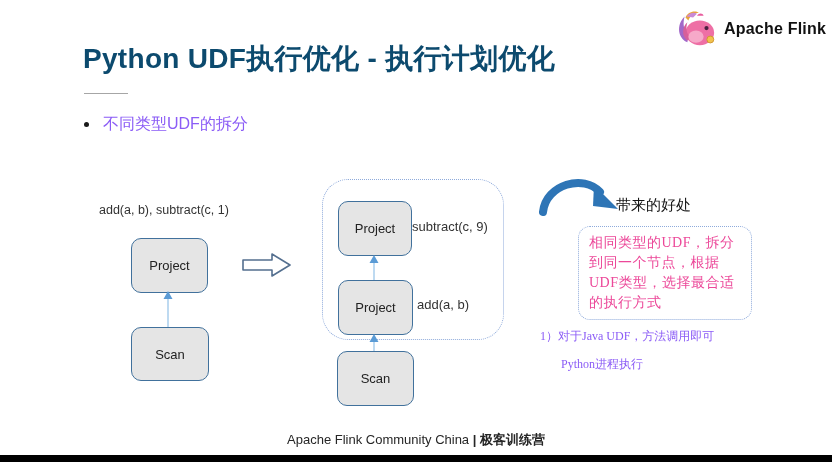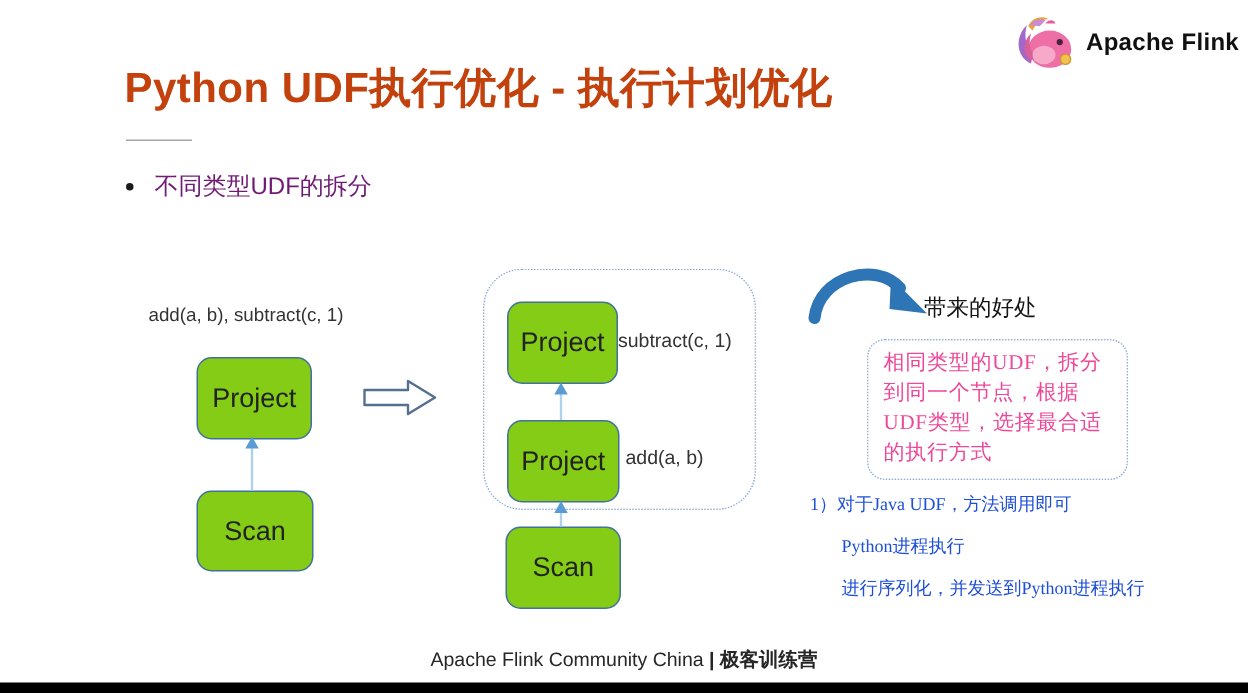--- a/index.html
+++ b/index.html
@@ -4,43 +4,43 @@
 <style>
   html,body{margin:0;padding:0;background:#888;}
   .canvas{
     position:relative;width:832px;height:462px;background:#ffffff;
     overflow:hidden;font-family:"Liberation Sans",sans-serif;color:#262626;
   }
   
   .logo{position:absolute;top:8px;right:6px;display:flex;align-items:center;gap:6px;}
   .logo-text{font-size:16px;font-weight:700;color:#111;letter-spacing:.2px;}
   
-  .title{position:absolute;left:83px;top:40px;font-size:28px;font-weight:700;color:#c2410c;letter-spacing:.3px;white-space:nowrap;}
+  .title{position:absolute;left:83px;top:40px;font-size:28px;font-weight:700;color:#0c4a6e;letter-spacing:.3px;white-space:nowrap;}
   .title-underline{position:absolute;left:84px;top:93px;width:44px;height:1px;background:#a6a6a6;}
   
-  .bullet-row{position:absolute;left:84px;top:114px;display:flex;align-items:center;gap:14px;font-size:16px;color:#701a75;}
+  .bullet-row{position:absolute;left:84px;top:114px;display:flex;align-items:center;gap:14px;font-size:16px;color:#8b5cf6;}
   .bullet-dot{width:5px;height:5px;border-radius:50%;background:#1a1a1a;flex:0 0 auto;}
   
   .node{
-    position:absolute;background:#84cc16;border:1.4px solid #41719c;border-radius:10px;
-    display:flex;align-items:center;justify-content:center;font-size:18px;color:#222;
+    position:absolute;background:#e5e5e5;border:1.4px solid #41719c;border-radius:10px;
+    display:flex;align-items:center;justify-content:center;font-size:13px;color:#222;
   }
   .annot{position:absolute;font-size:12.5px;color:#333;white-space:nowrap;}
   .dashed-group{position:absolute;border:1px dotted #8eaadb;border-radius:26px;background:transparent;}
   .conn{position:absolute;}
   .block-arrow{position:absolute;}
   
   .curved-arrow{position:absolute;}
   .benefit-title{position:absolute;font-size:15px;color:#141414;font-family:"Liberation Serif",serif;white-space:nowrap;text-align:right;}
   .note-box{
     position:absolute;border:1px dotted #8eaadb;border-radius:12px;
     padding:6px 10px;font-size:14px;line-height:20px;letter-spacing:.5px;
     color:#ec4899;font-family:"Liberation Serif",serif;
   }
-  .points{position:absolute;font-size:12px;line-height:16px;color:#1d4ed8;font-family:"Liberation Serif",serif;}
+  .points{position:absolute;font-size:12px;line-height:16px;color:#8b5cf6;font-family:"Liberation Serif",serif;}
   .point-line{white-space:nowrap;}
   .point-line .num{display:inline-block;}
   .point-cont{padding-left:21px;white-space:nowrap;margin-top:12px;}
   
   .footer{position:absolute;left:0;right:0;top:431px;text-align:center;font-size:13px;color:#262626;white-space:nowrap;}
   .footer .bold{font-weight:700;}
   .bottom-bar{position:absolute;left:0;top:455px;width:832px;height:7px;background:#000;}
 </style>
 </head>
 <body>
@@ -76,21 +76,21 @@
     <line x1="8" y1="36" x2="8" y2="6" stroke="#aed1ee" stroke-width="1.6"></line>
     <polygon points="8,0 12.5,8 3.5,8" fill="#5b9bd5"></polygon>
   </svg>
 
   <svg class="block-arrow" style="left:241px;top:251px;" width="52" height="28" viewBox="0 0 52 28">
     <polygon points="2,9 31,9 31,3 49,14 31,25 31,19 2,19" fill="#ffffff" stroke="#546f8f" stroke-width="1.6" stroke-linejoin="round"></polygon>
   </svg>
 
   <div class="dashed-group" style="left:322px;top:179px;width:180px;height:159px;"></div>
   <div class="node" style="left:338px;top:201px;width:72px;height:53px;">Project</div>
-  <div class="annot" style="left:412px;top:219px;font-size:13px;">subtract(c, 1)</div>
+  <div class="annot" style="left:412px;top:219px;font-size:13px;">subtract(c, 9)</div>
   <div class="node" style="left:338px;top:280px;width:73px;height:53px;">Project</div>
   <div class="annot" style="left:417px;top:297px;font-size:13px;">add(a, b)</div>
   <div class="node" style="left:337px;top:351px;width:75px;height:53px;">Scan</div>
   <svg class="conn" style="left:366px;top:255px;" width="16" height="26">
     <line x1="8" y1="25" x2="8" y2="5" stroke="#aed1ee" stroke-width="1.6"></line>
     <polygon points="8,0 12.5,8 3.5,8" fill="#5b9bd5"></polygon>
   </svg>
   <svg class="conn" style="left:366px;top:334px;" width="16" height="18">
     <line x1="8" y1="17" x2="8" y2="5" stroke="#aed1ee" stroke-width="1.6"></line>
     <polygon points="8,0 12.5,8 3.5,8" fill="#5b9bd5"></polygon>
@@ -99,21 +99,20 @@
   <svg class="curved-arrow" style="left:536px;top:172px;" width="90" height="44" viewBox="0 0 90 44">
     <path d="M7,40 C10,12 48,2 64,20" fill="none" stroke="#2e75b6" stroke-width="8" stroke-linecap="round"></path>
     <polygon points="58,13 82,37 57,34" fill="#2e75b6"></polygon>
   </svg>
   <div class="benefit-title" style="left:616px;top:196px;">带来的好处</div>
   <div class="note-box" style="left:578px;top:226px;width:152px;">相同类型的UDF，拆分到同一个节点，根据UDF类型，选择最合适的执行方式</div>
 
   <div class="points" style="left:540px;top:328px;">
     <div class="point-line"><span class="num">1）</span><span>对于Java UDF，方法调用即可</span></div>
     <div class="point-cont">Python进程执行</div>
-    <div class="point-cont">进行序列化，并发送到Python进程执行</div>
   </div>
 
   <div class="footer">
     <span>Apache Flink Community China </span><span class="bold">| 极客训练营</span>
   </div>
   <div class="bottom-bar"></div>
 
 </div>
 
 </body></html>

